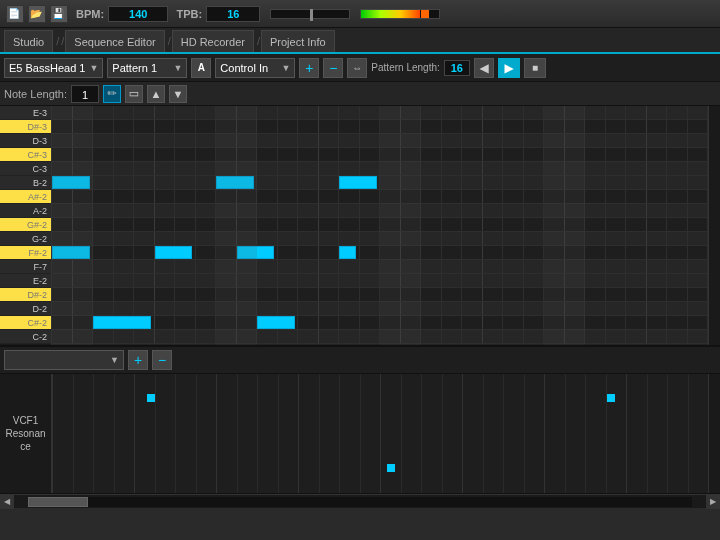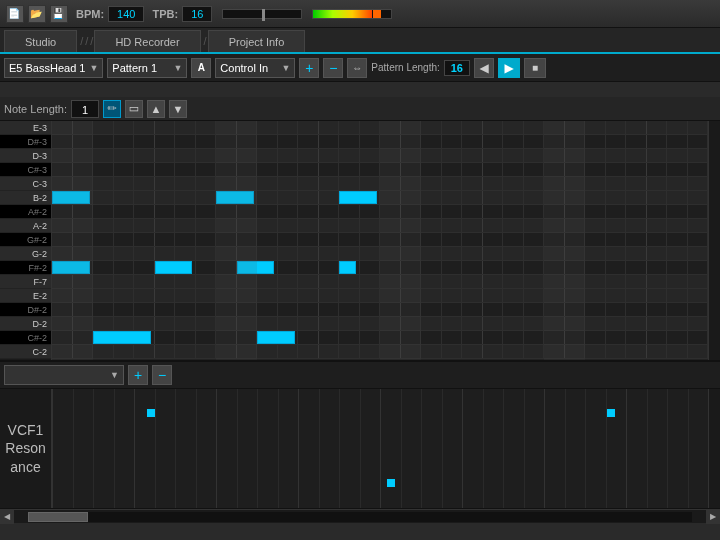--- a/index.html
+++ b/index.html
@@ -35,23 +35,23 @@
     .bpm-label, .tpb-label {
       color: #aaa;
       font-size: 11px;
       font-weight: bold;
       margin-left: 4px;
     }
     .bpm-value, .tpb-value {
       background: #111;
       color: #00d4ff;
       border: 1px solid #444;
-      padding: 1px 8px;
+      padding: 1px 20px;
       font-size: 11px;
-      font-weight: normal;
+      font-weight: bold;
       min-width: 30px;
       text-align: center;
     }
     .master-slider {
       width: 80px;
       height: 10px;
       background: #111;
       border: 1px solid #444;
       margin: 0 6px;
       position: relative;
@@ -86,21 +86,21 @@
     
     #tab-bar {
       height: 26px;
       background: #252525;
       display: flex;
       align-items: flex-end;
       padding: 0 4px;
       border-bottom: 2px solid #00aacc;
     }
     .tab {
-      padding: 4px 20px;
+      padding: 4px 8px;
       background: #333;
       border: 1px solid #444;
       border-bottom: none;
       cursor: pointer;
       font-size: 11px;
       color: #bbb;
       margin-right: 2px;
       height: 22px;
       display: flex; align-items: center;
     }
@@ -177,21 +177,20 @@
 
     
     #note-length-row {
       height: 24px;
       background: #252525;
       display: flex;
       align-items: center;
       padding: 0 4px;
       gap: 4px;
       border-bottom: 1px solid #111;
-      margin-top: 15px;
     }
     .note-length-label { color: #aaa; font-size: 11px; }
     .note-length-value {
       background: #111;
       border: 1px solid #444;
       color: #fff;
       width: 28px;
       height: 18px;
       font-size: 11px;
       text-align: center;
@@ -229,21 +228,21 @@
       display: flex;
       align-items: center;
       padding-right: 4px;
       justify-content: flex-end;
       font-size: 9px;
       border-bottom: 1px solid #222;
       color: #999;
       background: #2a2a2a;
     }
     .piano-key.white { background: #2a2a2a; color: #ccc; }
-    .piano-key.black { background: #000000; color: #777; }
+    .piano-key.black { background: #fde047; color: #777; }
 
     
     #grid-area {
       flex: 1;
       position: relative;
       overflow: hidden;
       background: #222;
     }
 
     
@@ -278,21 +277,21 @@
       min-width: 52px;
       background: #1a1a1a;
       border-right: 1px solid #333;
       display: flex;
       align-items: center;
       justify-content: center;
       padding: 4px;
     }
     #automation-label {
       color: #bbb;
-      font-size: 14px;
+      font-size: 10px;
       text-align: center;
       line-height: 1.3;
       word-break: break-word;
     }
     #automation-grid {
       flex: 1;
       position: relative;
       background: #1e1e1e;
       overflow: hidden;
     }
@@ -389,20 +388,21 @@
   <div class="level-meter">
     <div class="level-bar" style="width:75%"></div>
     <div class="level-peak"></div>
   </div>
 </div>
 
 <div id="tab-bar">
   <div class="tab">Studio</div>
   <span class="tab-separator">/</span>
   <span class="tab-separator">/</span>
+  <div class="tab">Sequence Editor</div>
   <span class="tab-separator">/</span>
   <div class="tab">HD Recorder</div>
   <span class="tab-separator">/</span>
   <div class="tab">Project Info</div>
 </div>
 
 <div id="pattern-row">
   <div class="dropdown">
     <span>E5 BassHead 1</span>
     <span class="arrow">▼</span>

